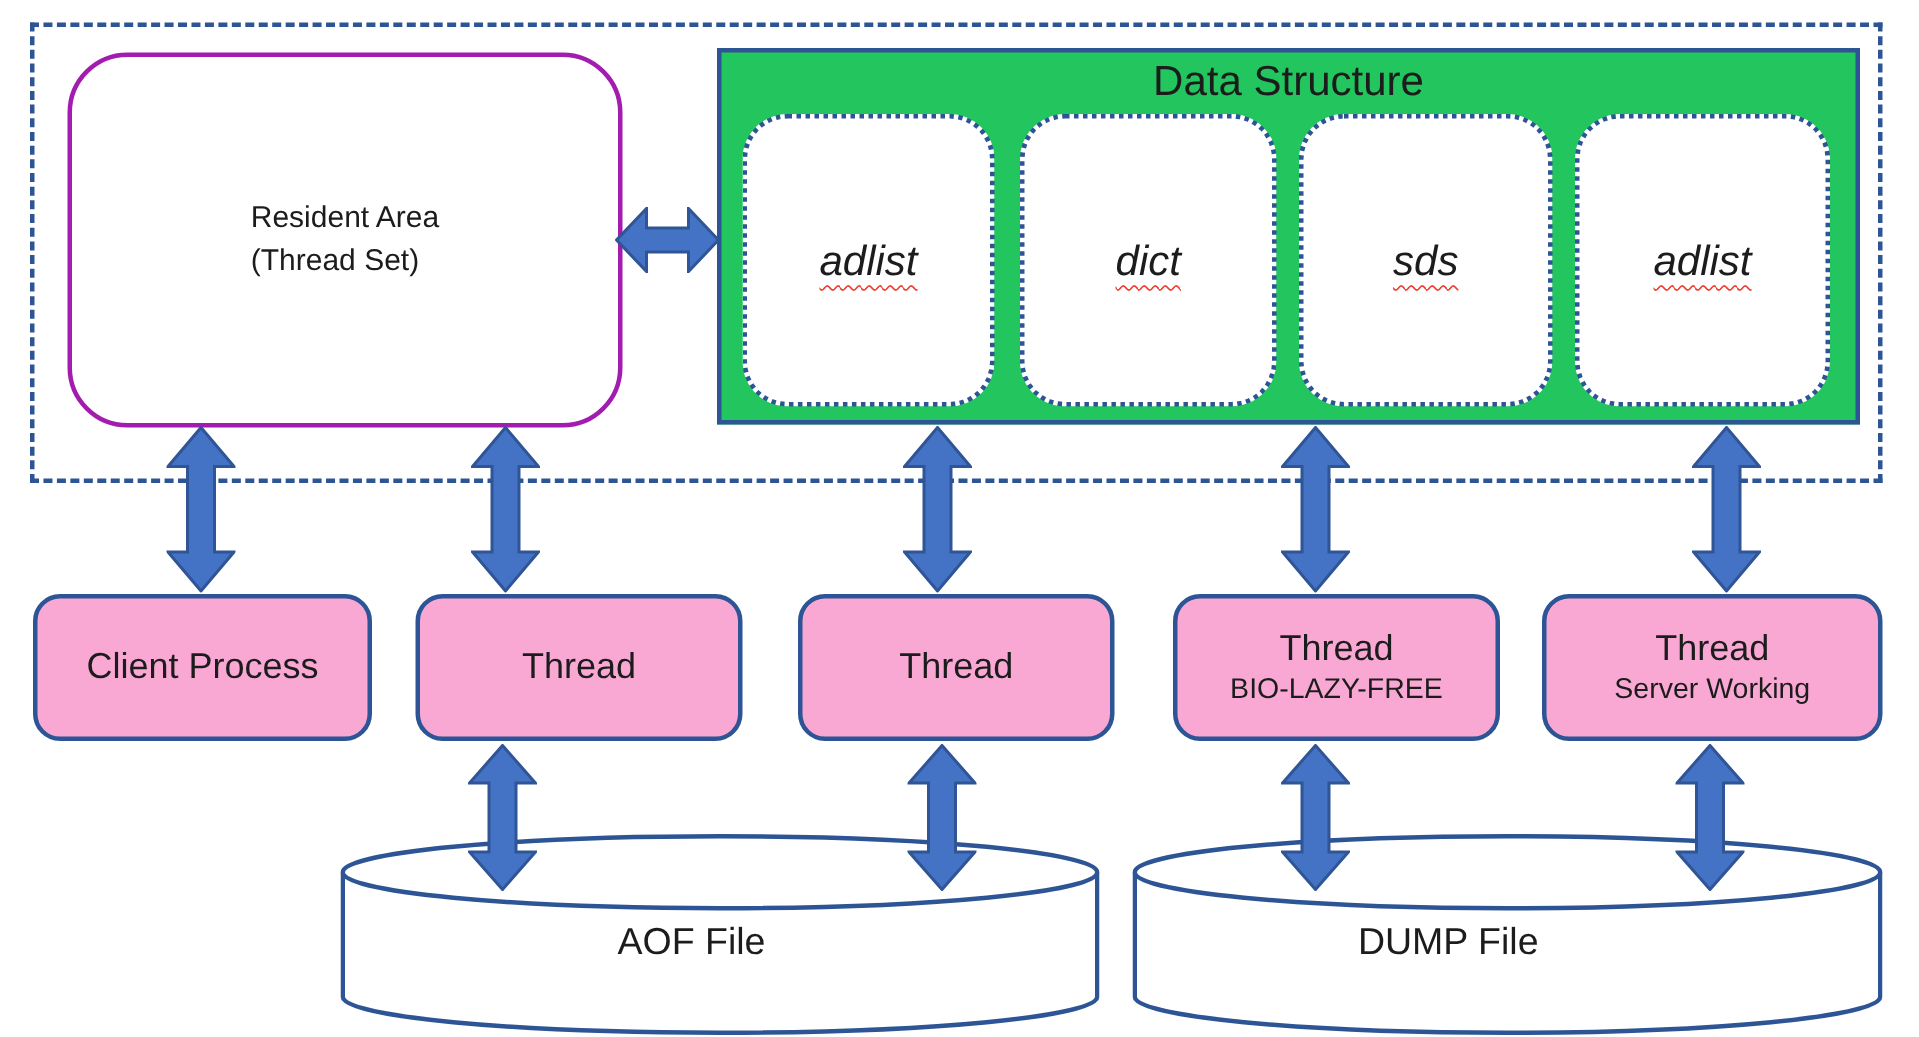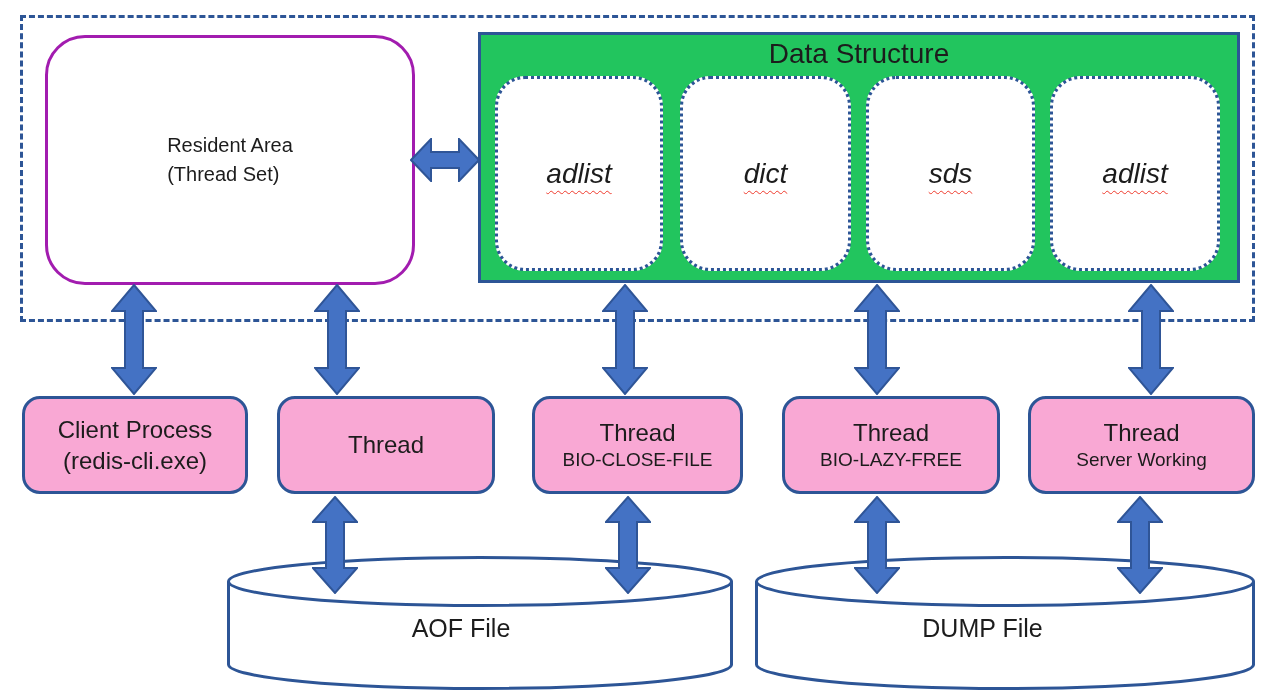--- a/index.html
+++ b/index.html
@@ -105,28 +105,26 @@
   </svg>
   <svg class="abs arrow" style="left:854px;top:284px" width="46" height="111" viewBox="0 0 46 111">
     <polygon points="23,1 45,27 32,27 32,84 45,84 23,110 1,84 14,84 14,27 1,27" fill="#4472c4" stroke="#2f5597" stroke-width="2"></polygon>
   </svg>
   <svg class="abs arrow" style="left:1128px;top:284px" width="46" height="111" viewBox="0 0 46 111">
     <polygon points="23,1 45,27 32,27 32,84 45,84 23,110 1,84 14,84 14,27 1,27" fill="#4472c4" stroke="#2f5597" stroke-width="2"></polygon>
   </svg>
 
   <div class="abs proc-box" style="left:22px;width:220px">
     <div class="l1">Client Process</div>
-    <div class="l2big">(redis-cli.exe)</div>
   </div>
   <div class="abs proc-box" style="left:277px;width:212px">
     <div class="l1">Thread</div>
   </div>
   <div class="abs proc-box" style="left:532px;width:205px">
     <div class="l1">Thread</div>
-    <div class="l2">BIO-CLOSE-FILE</div>
   </div>
   <div class="abs proc-box" style="left:782px;width:212px">
     <div class="l1">Thread</div>
     <div class="l2">BIO-LAZY-FREE</div>
   </div>
   <div class="abs proc-box" style="left:1028px;width:221px">
     <div class="l1">Thread</div>
     <div class="l2">Server Working</div>
   </div>
 
@@ -146,15 +144,15 @@
   <svg class="abs cyl" style="left:227px;top:556px" width="506" height="134" viewBox="0 0 506 134">
     <path d="M 1.5 25.5 V 108.5 A 251.5 24 0 0 0 504.5 108.5 V 25.5" fill="#ffffff" stroke="#2d5596" stroke-width="3"></path>
     <ellipse cx="253" cy="25.5" rx="251.5" ry="24" fill="#ffffff" stroke="#2d5596" stroke-width="3"></ellipse>
   </svg>
   <div class="abs cyl-label" style="left:227px;top:614px;width:468px">AOF File</div>
 
   <svg class="abs cyl" style="left:755px;top:556px" width="500" height="134" viewBox="0 0 500 134">
     <path d="M 1.5 25.5 V 108.5 A 248.5 24 0 0 0 498.5 108.5 V 25.5" fill="#ffffff" stroke="#2d5596" stroke-width="3"></path>
     <ellipse cx="250" cy="25.5" rx="248.5" ry="24" fill="#ffffff" stroke="#2d5596" stroke-width="3"></ellipse>
   </svg>
-  <div class="abs cyl-label" style="left:772px;top:614px;width:421px">DUMP File</div>
+  <div class="abs cyl-label" style="left:755px;top:614px;width:421px">DUMP File</div>
 
 </div>
 
 </body></html>

